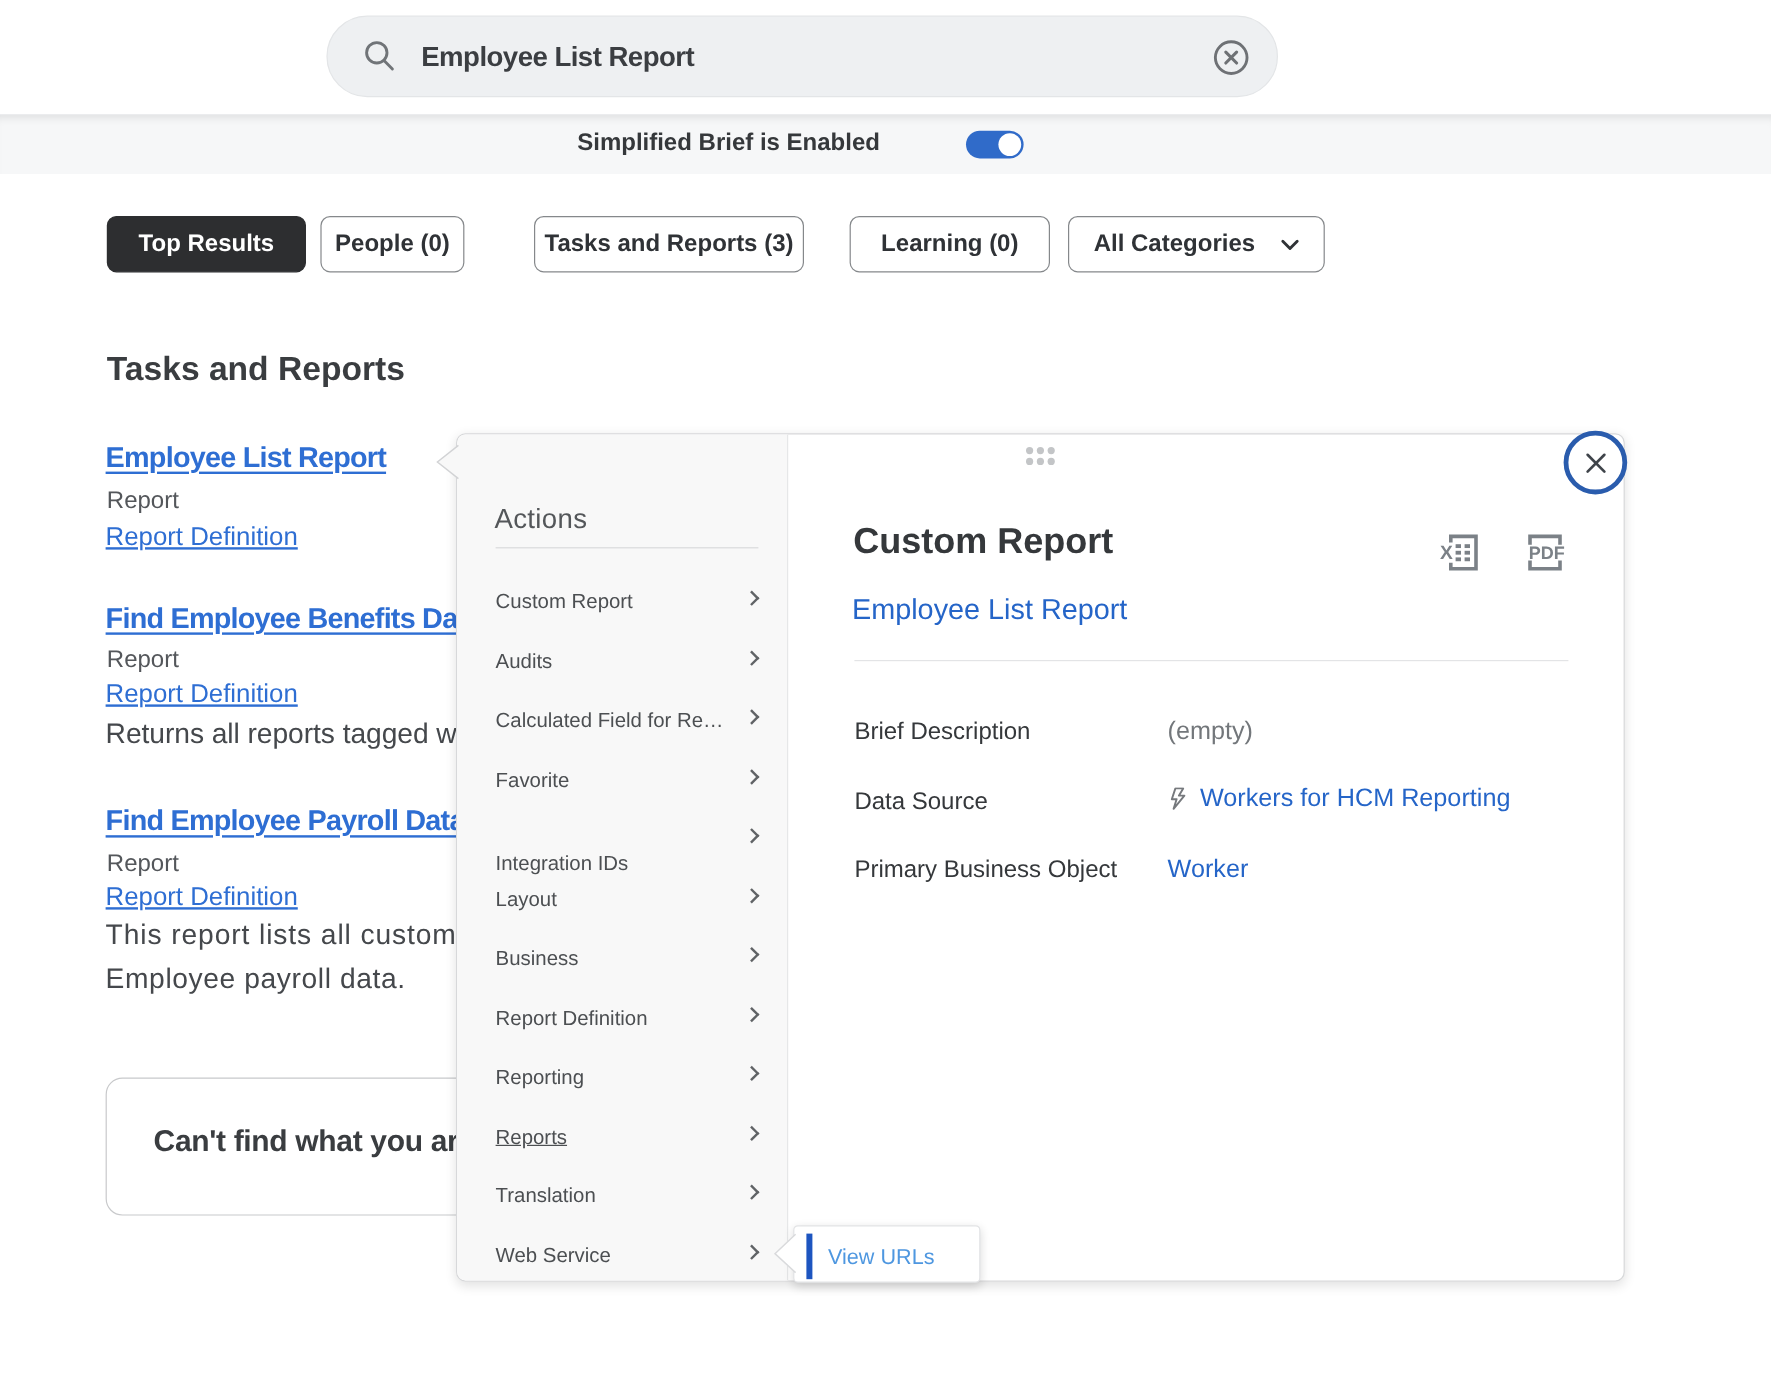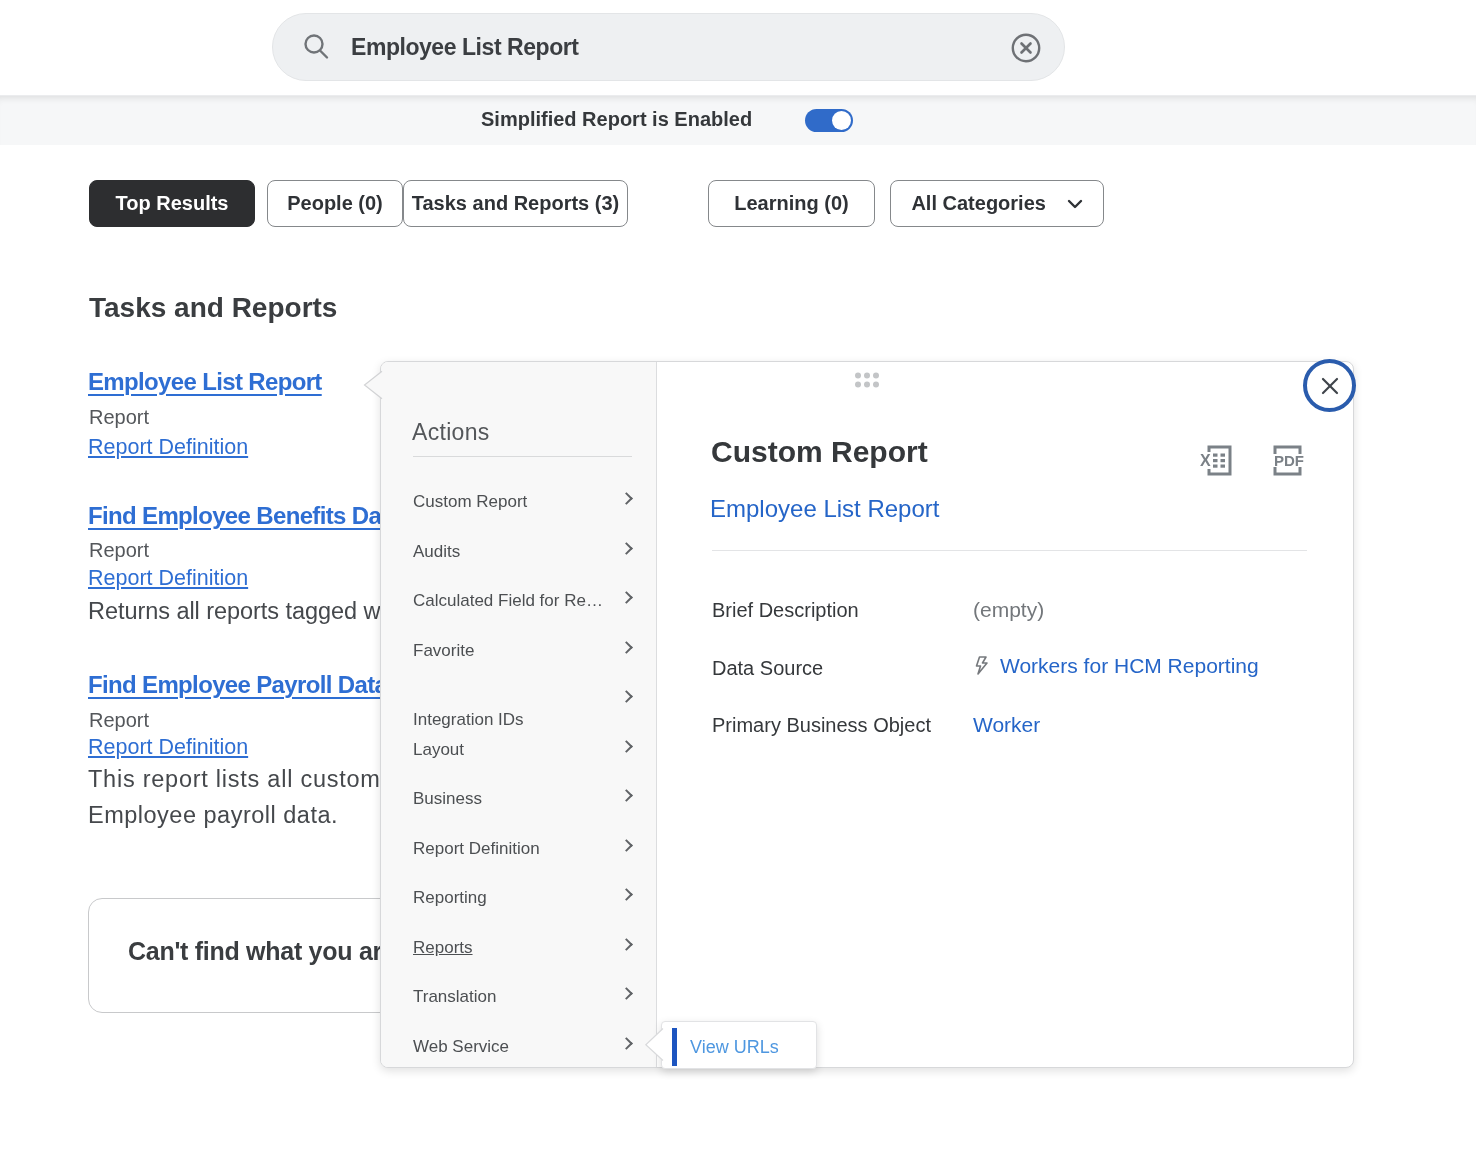--- a/index.html
+++ b/index.html
@@ -14,22 +14,22 @@
 
 
 #band { left:0; top:95px; width:1476px; height:50px; background:#f6f7f8; box-shadow:inset 0 7px 7px -5px rgba(0,0,0,0.10); border-top:1px solid #ebecee; }
 #bandtext { left:481px; top:108px; font-size:20px; font-weight:bold; color:#35383b; line-height:23px; }
 #toggle { left:805px; top:109px; width:48px; height:23px; background:#306bc9; border-radius:12px; }
 #toggle .knob { position:absolute; right:2px; top:2px; width:19px; height:19px; border-radius:50%; background:#fff; }
 
 
 .chip { position:absolute; top:180px; height:47px; border-radius:8px; font-size:20px; font-weight:bold; color:#2f3236; display:flex; align-items:center; justify-content:center; background:#fff; border:1px solid #85888b; }
 #chip1 { left:89px; width:166px; background:#2d2e30; border-color:#2d2e30; color:#fff; }
-#chip2 { left:267px; width:136px; }
-#chip3 { left:403px; width:225px; }
+#chip2 { left:267px; width:120px; }
+#chip3 { left:445px; width:225px; }
 #chip4 { left:708px; width:167px; }
 #chip5 { left:890px; width:214px; }
 
 
 #h1 { left:89px; top:293px; font-size:28px; font-weight:bold; color:#3a3d40; line-height:30px; }
 .rtitle { position:absolute; left:88px; font-size:24px; letter-spacing:-0.65px; font-weight:bold; color:#2e6ed3; text-decoration:underline; text-underline-offset:4px; text-decoration-thickness:2px; line-height:26px; white-space:nowrap; }
 .rtype { position:absolute; left:89px; font-size:20px; color:#54575b; line-height:22px; }
 .rdef { position:absolute; left:88px; font-size:21.5px; color:#2e6ed3; text-decoration:underline; text-underline-offset:2px; line-height:23px; }
 .rdesc { position:absolute; left:88px; font-size:23.5px; color:#45484c; line-height:25px; white-space:nowrap; }
 
@@ -72,21 +72,21 @@
     <line x1="17" y1="16.5" x2="24" y2="23.5" stroke="#707478" stroke-width="2.4" stroke-linecap="round"></line>
   </svg>
   <div id="stext" class="abs">Employee List Report</div>
   <svg id="clearbtn" class="abs" width="30" height="30" viewBox="0 0 30 30">
     <circle cx="15" cy="15" r="13.2" fill="none" stroke="#6e7175" stroke-width="2.4"></circle>
     <line x1="10.5" y1="10.5" x2="19.5" y2="19.5" stroke="#6e7175" stroke-width="2.6" stroke-linecap="round"></line>
     <line x1="19.5" y1="10.5" x2="10.5" y2="19.5" stroke="#6e7175" stroke-width="2.6" stroke-linecap="round"></line>
   </svg>
 
   <div id="band" class="abs"></div>
-  <div id="bandtext" class="abs">Simplified Report is Enabled</div>
+  <div id="bandtext" class="abs">Simplified Brief is Enabled</div>
   <div id="toggle" class="abs">
       <div class="knob"></div>
     </div>
 
   <div id="chip1" class="chip">Top Results</div>
   <div id="chip2" class="chip">People (0)</div>
   <div id="chip3" class="chip">Tasks and Reports (3)</div>
   <div id="chip4" class="chip">Learning (0)</div>
   <div id="chip5" class="chip">All Categories&nbsp;&nbsp;&nbsp;<svg style="margin-left:4px" width="16" height="10" viewBox="0 0 16 10">
         <path d="M2 2 L8 8 L14 2" fill="none" stroke="#2f3236" stroke-width="2.4" stroke-linecap="round" stroke-linejoin="round"></path>

